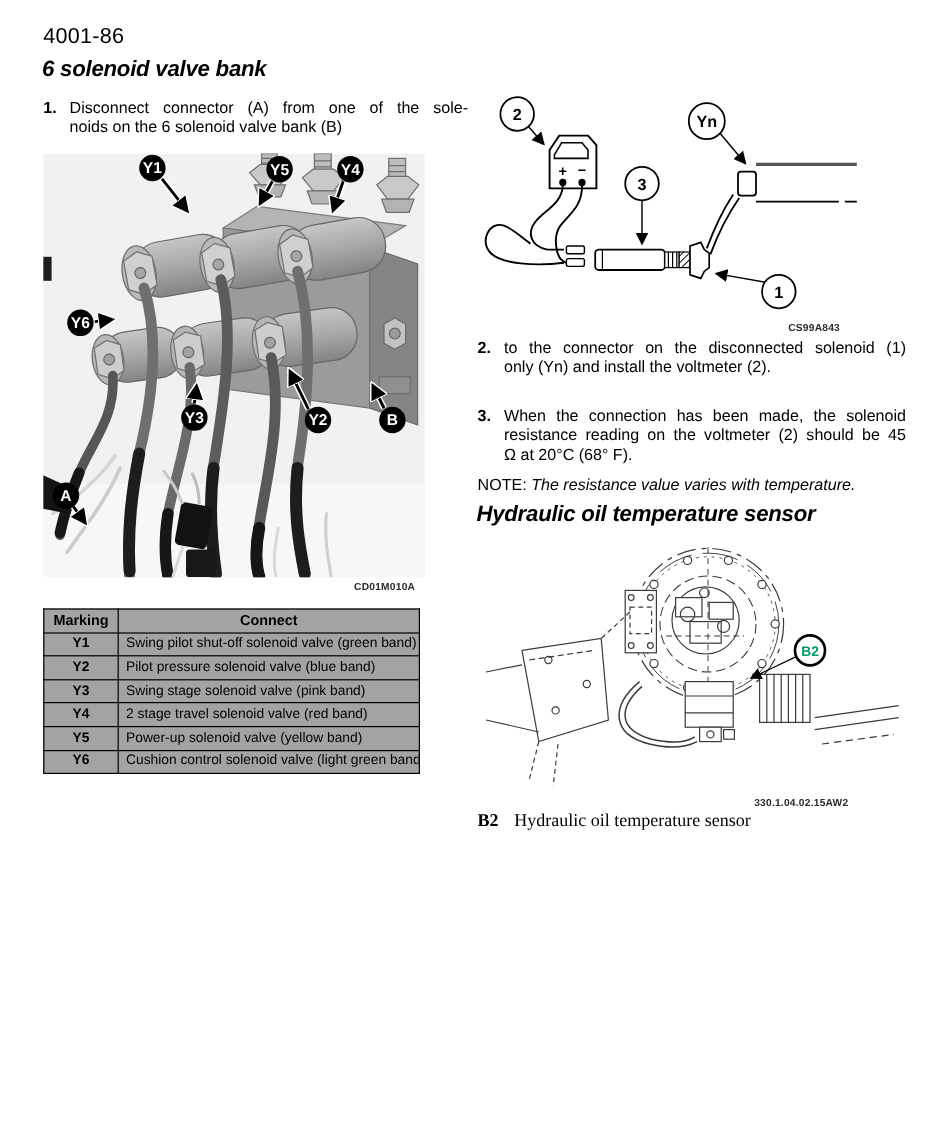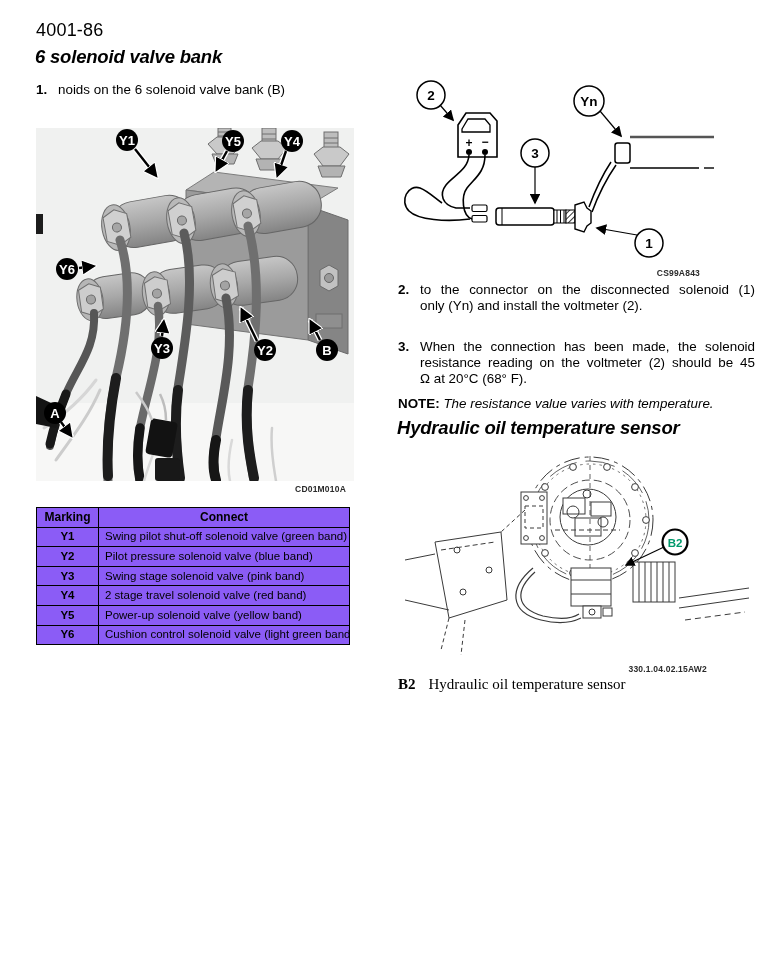--- a/index.html
+++ b/index.html
@@ -9,44 +9,45 @@
   }
   .abs{position:absolute;}
   .pageno{font-size:18px;letter-spacing:.2px;}
   .h1{font-size:18.5px;font-weight:bold;letter-spacing:-.2px;font-style:italic;}
   .step{font-size:13.4px;line-height:15.8px;position:absolute;}
   .step .num{position:absolute;left:0;top:0;font-weight:bold;}
   .step .body{margin-left:22px;}
   .jl{text-align:justify;text-align-last:justify;}
   .ll{text-align:left;}
   .cap{font-size:8.5px;font-weight:bold;color:#2a2a2a;letter-spacing:.2px;text-align:right;}
-  table.mk{border-collapse:collapse;table-layout:fixed;width:313px;background:#8b5cf6;}
+  table.mk{border-collapse:collapse;table-layout:fixed;width:313px;background:#a3a3a3;}
   table.mk th,table.mk td{border:1.3px solid #000;font-size:11.5px;padding:2px 6px;height:14.6px;line-height:13px;overflow:hidden;white-space:nowrap;}
   table.mk th{font-weight:bold;text-align:center;font-size:12px;}
   table.mk td.mark{text-align:center;font-weight:bold;padding:2px 2px;}
   col.c1{width:62px;} col.c2{width:251px;}
   .note{font-size:13.4px;line-height:15.8px;}
-  .note .nlbl{font-weight:bold;margin-top:36px;}
+  .note .nlbl{font-weight:normal;margin-top:36px;}
   .note .ntxt{font-style:italic;}
   .legend{font-size:15px;font-family:Liberation Serif, serif;}
   .legend .code{font-weight:bold;margin-right:13px;}
   svg text{font-family:"Liberation Sans",sans-serif;}
 </style>
 </head>
 <body>
 
 <div>
 
   <div class="abs pageno" style="left:36px;top:20px">4001-86</div>
 
   <div class="abs h1" style="left:35px;top:46px">6 solenoid valve bank</div>
 
   <div class="step" style="left:36px;top:82px;width:354px">
     <span class="num">1.</span>
     <div class="body">
+      <div class="jl">Disconnect connector (A) from one of the sole-</div>
       <div class="ll">noids on the 6 solenoid valve bank (B)</div>
     </div>
   </div>
 
   <svg class="abs" style="left:36px;top:128px" width="318" height="353" viewBox="0 0 318 353">
     <defs>
       <linearGradient id="cylG" x1="0" y1="0" x2="0" y2="1">
         <stop offset="0" stop-color="#c6c6c6"></stop>
           <stop offset="0.5" stop-color="#a8a8a8"></stop>
           <stop offset="1" stop-color="#848484"></stop>

